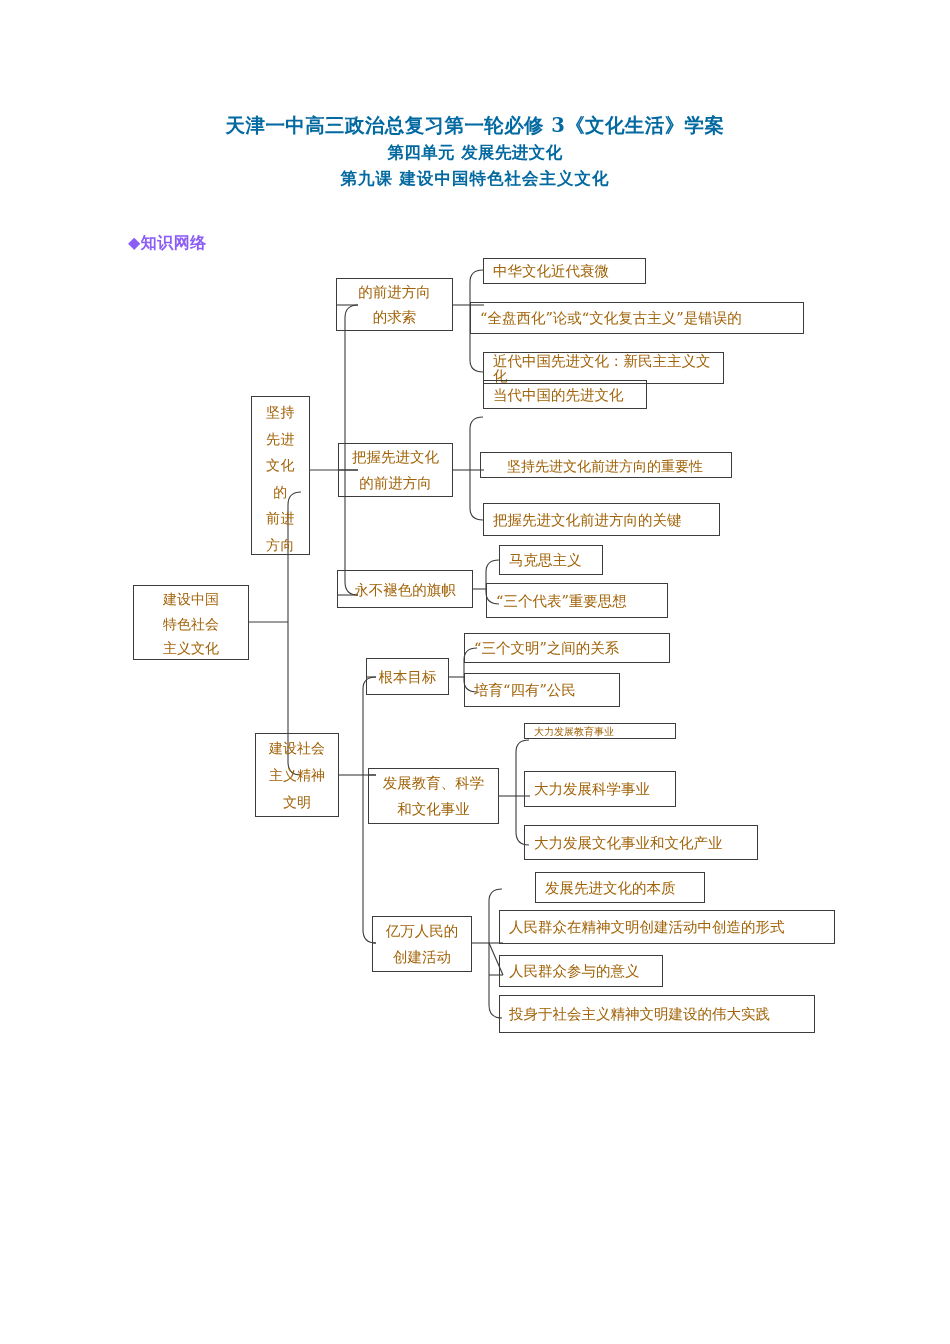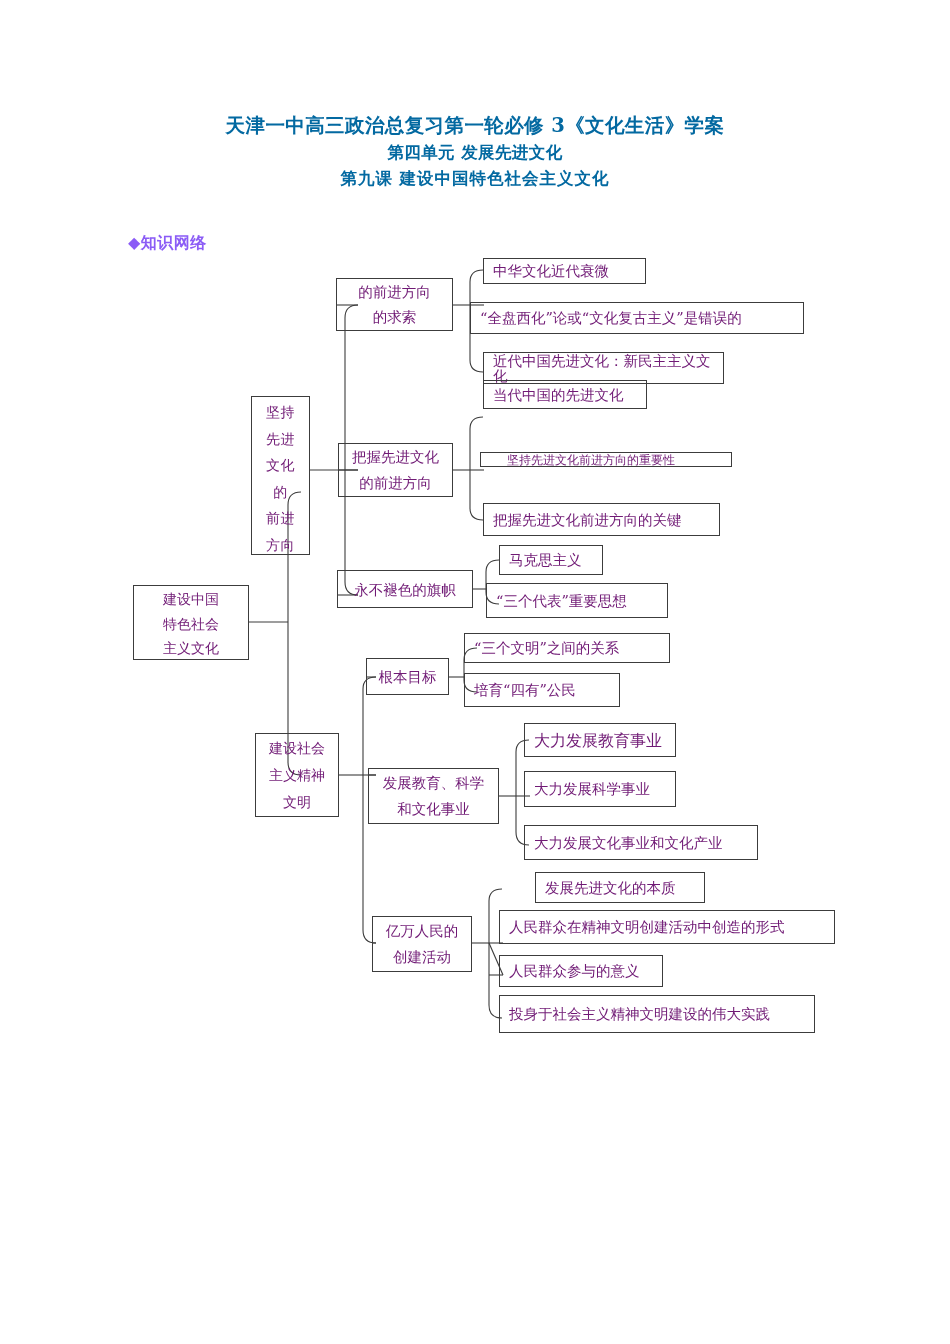--- a/index.html
+++ b/index.html
@@ -66,21 +66,21 @@
     height: 1344px;
     pointer-events: none;
   }
   .node {
     position: absolute;
     box-sizing: border-box;
     border: 1px solid #3c3c3c;
     background: transparent;
     font-family: "DejaVu Serif", "Liberation Serif", serif;
     font-size: 14.5px;
-    color: #701a75;
+    color: #a16207;
     line-height: 27px;
     text-align: center;
     white-space: pre-line;
     padding: 1px 4px 0 4px;
   }
   .node.leaf {
     line-height: 1;
     display: flex;
     align-items: center;
     justify-content: flex-start;
@@ -203,33 +203,33 @@
 创建活动</div>
 
     <div class="node leaf" style="left:483px; top:258px; width:163px; height:26px; font-size:14.5px;">中华文化近代衰微</div>
 
     <div class="node leaf" style="left:470px; top:302px; width:334px; height:32px; font-size:14.5px;">“全盘西化”论或“文化复古主义”是错误的</div>
 
     <div class="node leaf" style="left:483px; top:352px; width:241px; height:32px; font-size:14.5px;">近代中国先进文化：新民主主义文化</div>
 
     <div class="node leaf" style="left:483px; top:380px; width:164px; height:29px; font-size:14.5px;">当代中国的先进文化</div>
 
-    <div class="node leaf" style="left:480px; top:452px; width:252px; height:15px; font-size:12px;padding-left:26px;">坚持先进文化前进方向的重要性</div>
+    <div class="node leaf" style="left:480px; top:452px; width:252px; height:26px; font-size:14px;padding-left:26px;">坚持先进文化前进方向的重要性</div>
 
     <div class="node leaf" style="left:483px; top:503px; width:237px; height:33px; font-size:14.5px;">把握先进文化前进方向的关键</div>
 
     <div class="node leaf" style="left:499px; top:545px; width:104px; height:30px; font-size:14.5px;">马克思主义</div>
 
     <div class="node leaf" style="left:486px; top:583px; width:182px; height:35px; font-size:14.5px;">“三个代表”重要思想</div>
 
     <div class="node leaf" style="left:464px; top:633px; width:206px; height:30px; font-size:14.5px;">“三个文明”之间的关系</div>
 
     <div class="node leaf" style="left:464px; top:673px; width:156px; height:34px; font-size:14.5px;">培育“四有”公民</div>
 
-    <div class="node leaf" style="left:524px; top:723px; width:152px; height:34px; font-size:16px;">大力发展教育事业</div>
+    <div class="node leaf" style="left:524px; top:723px; width:152px; height:16px; font-size:10px;">大力发展教育事业</div>
 
     <div class="node leaf" style="left:524px; top:771px; width:152px; height:36px; font-size:14.5px;">大力发展科学事业</div>
 
     <div class="node leaf" style="left:524px; top:825px; width:234px; height:35px; font-size:14.5px;">大力发展文化事业和文化产业</div>
 
     <div class="node leaf" style="left:499px; top:872px; width:170px; height:31px; font-size:14.5px;margin-left:36px;">发展先进文化的本质</div>
 
     <div class="node leaf" style="left:499px; top:910px; width:336px; height:34px; font-size:14.5px;">人民群众在精神文明创建活动中创造的形式</div>
 
     <div class="node leaf" style="left:499px; top:955px; width:164px; height:32px; font-size:14.5px;">人民群众参与的意义</div>

